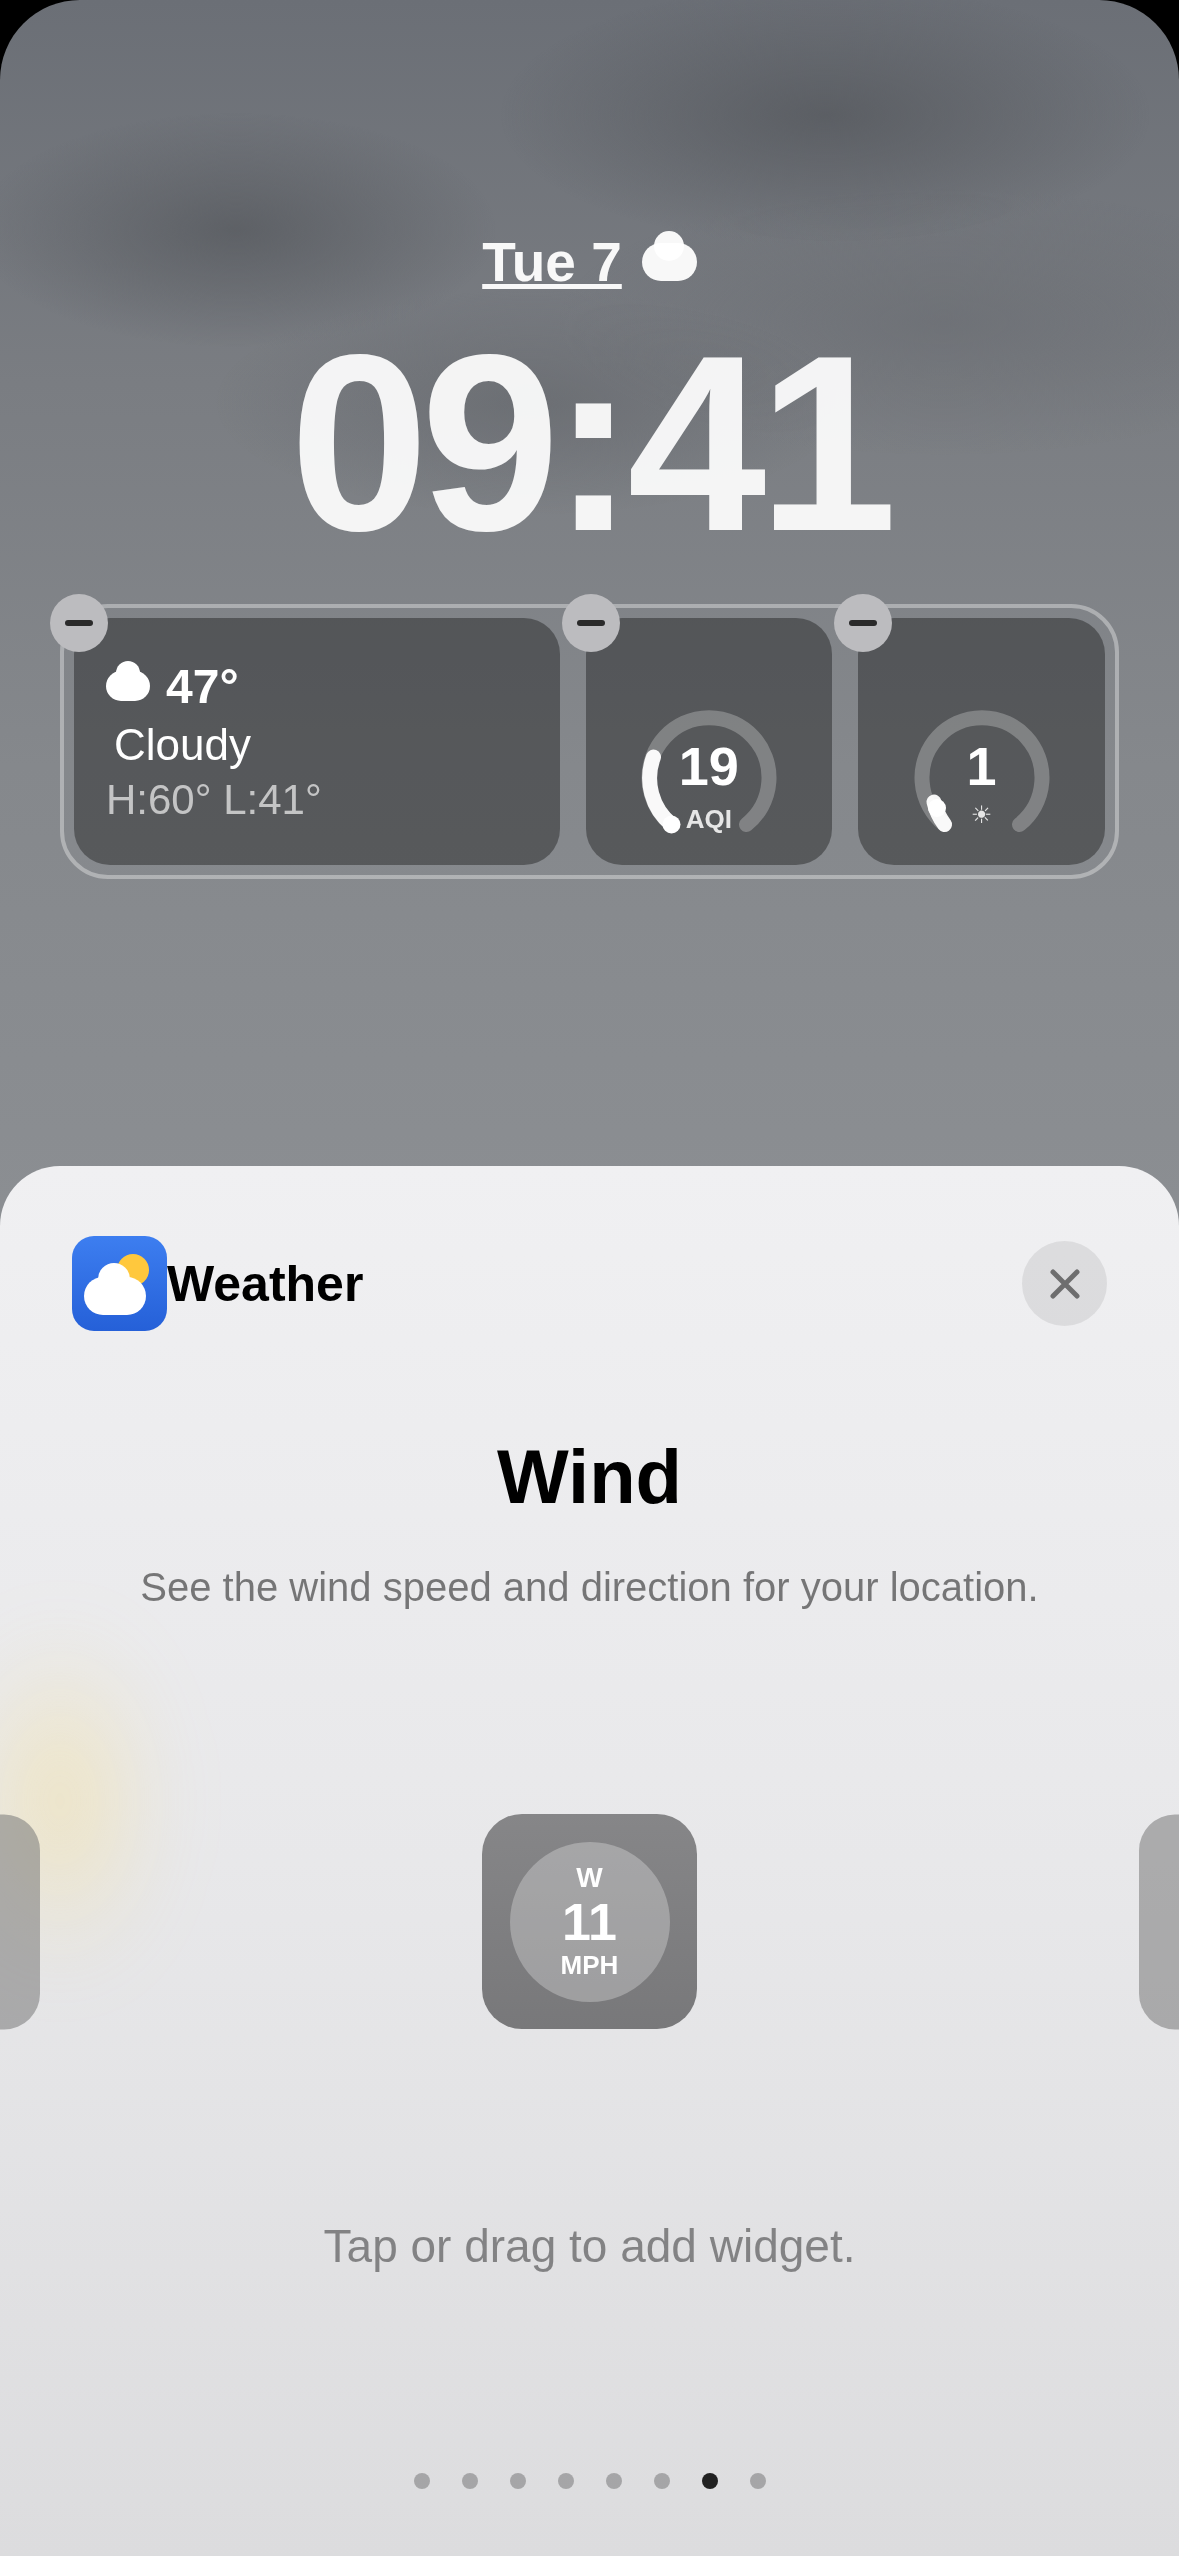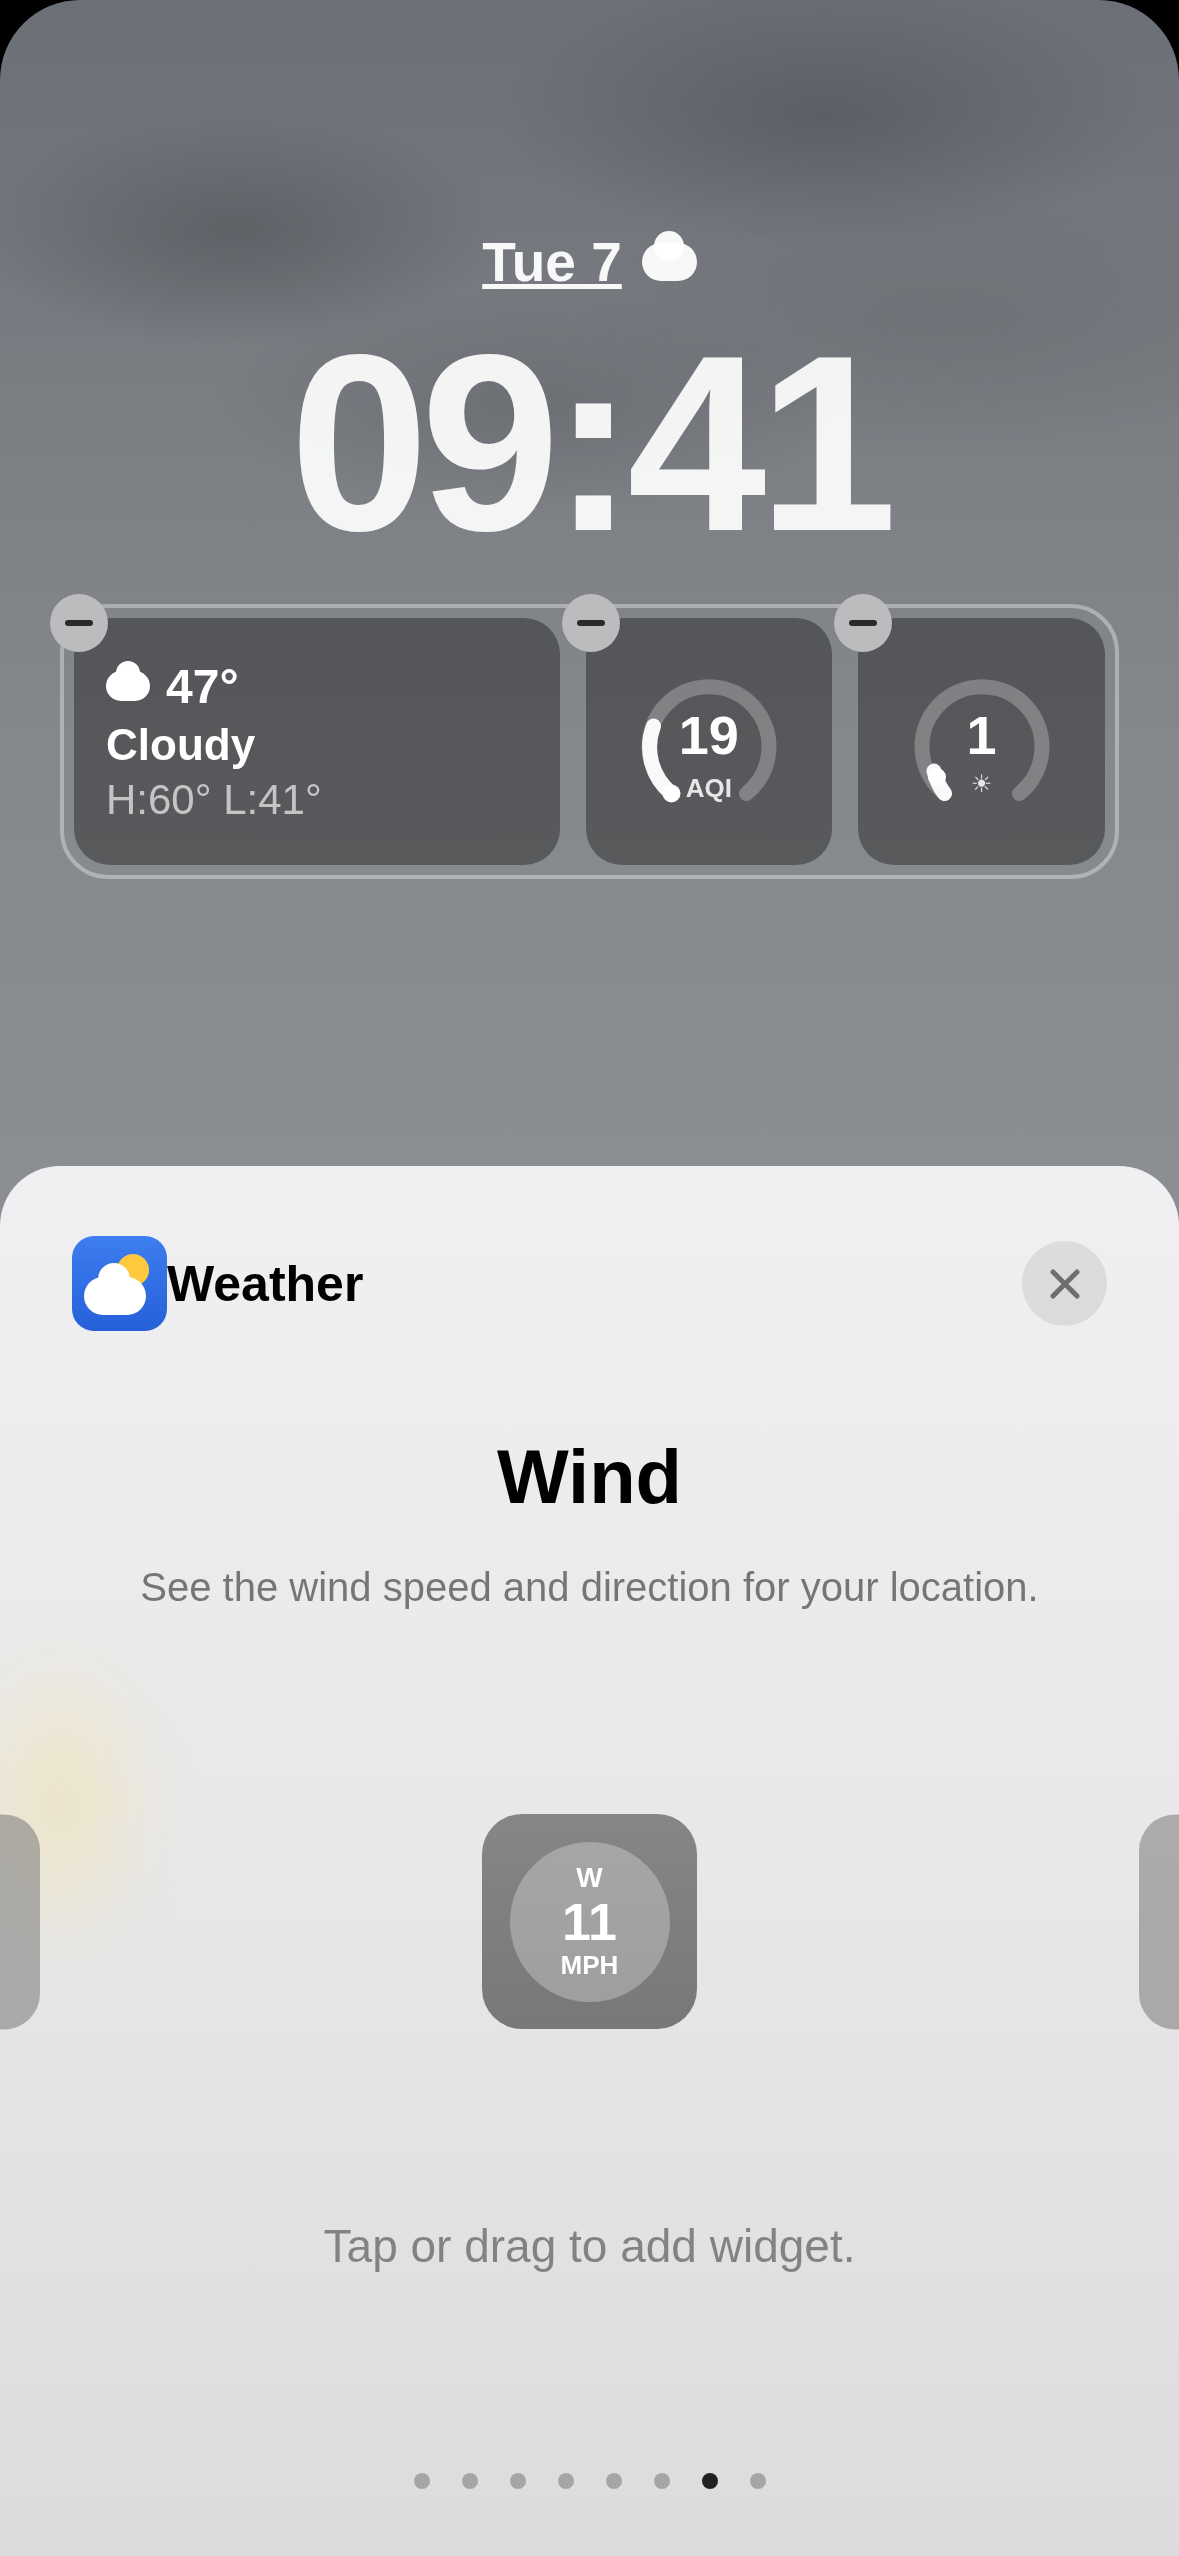--- a/index.html
+++ b/index.html
@@ -110,21 +110,21 @@
     .widget-large {
       flex: 2;
       padding: 26px 32px;
       text-align: left;
     }
     
     .widget-small {
       flex: 1;
       aspect-ratio: 1;
       align-items: center;
-      justify-content: center;
+      justify-content: flex-end;
       padding: 18px;
       margin-left: 8px;
     }
     
     .remove-btn {
       position: absolute;
       top: -24px;
       left: -24px;
       width: 58px;
       height: 58px;
@@ -166,23 +166,24 @@
     }
     
     .temp {
       font-size: 48px;
       font-weight: 600;
       color: #fff;
     }
     
     .condition {
       font-size: 44px;
-      font-weight: 700;
+      font-weight: 400;
       color: #fff;
       margin-top: 6px;
+      margin-left: 8px;
     }
     
     .hilo {
       font-size: 42px;
       font-weight: 500;
       color: rgba(255,255,255,0.65);
       margin-top: 6px;
     }
     
     .gauge {

